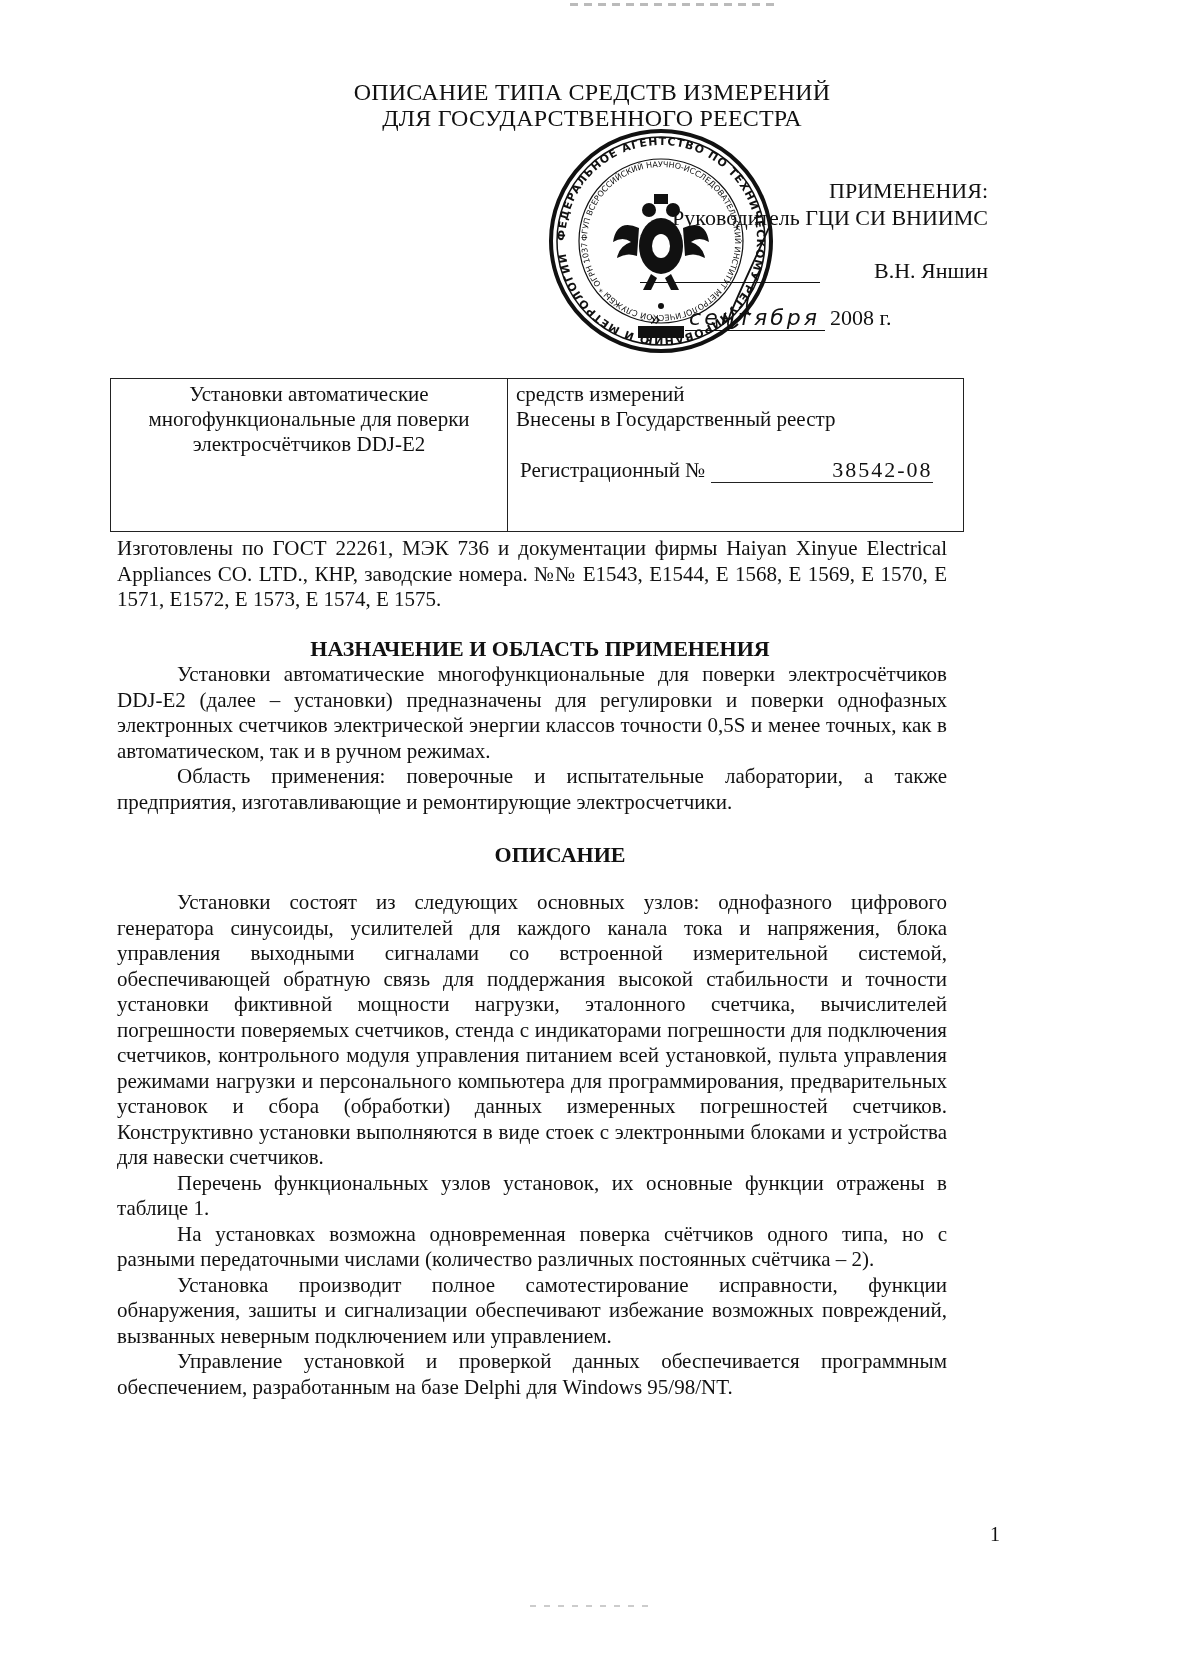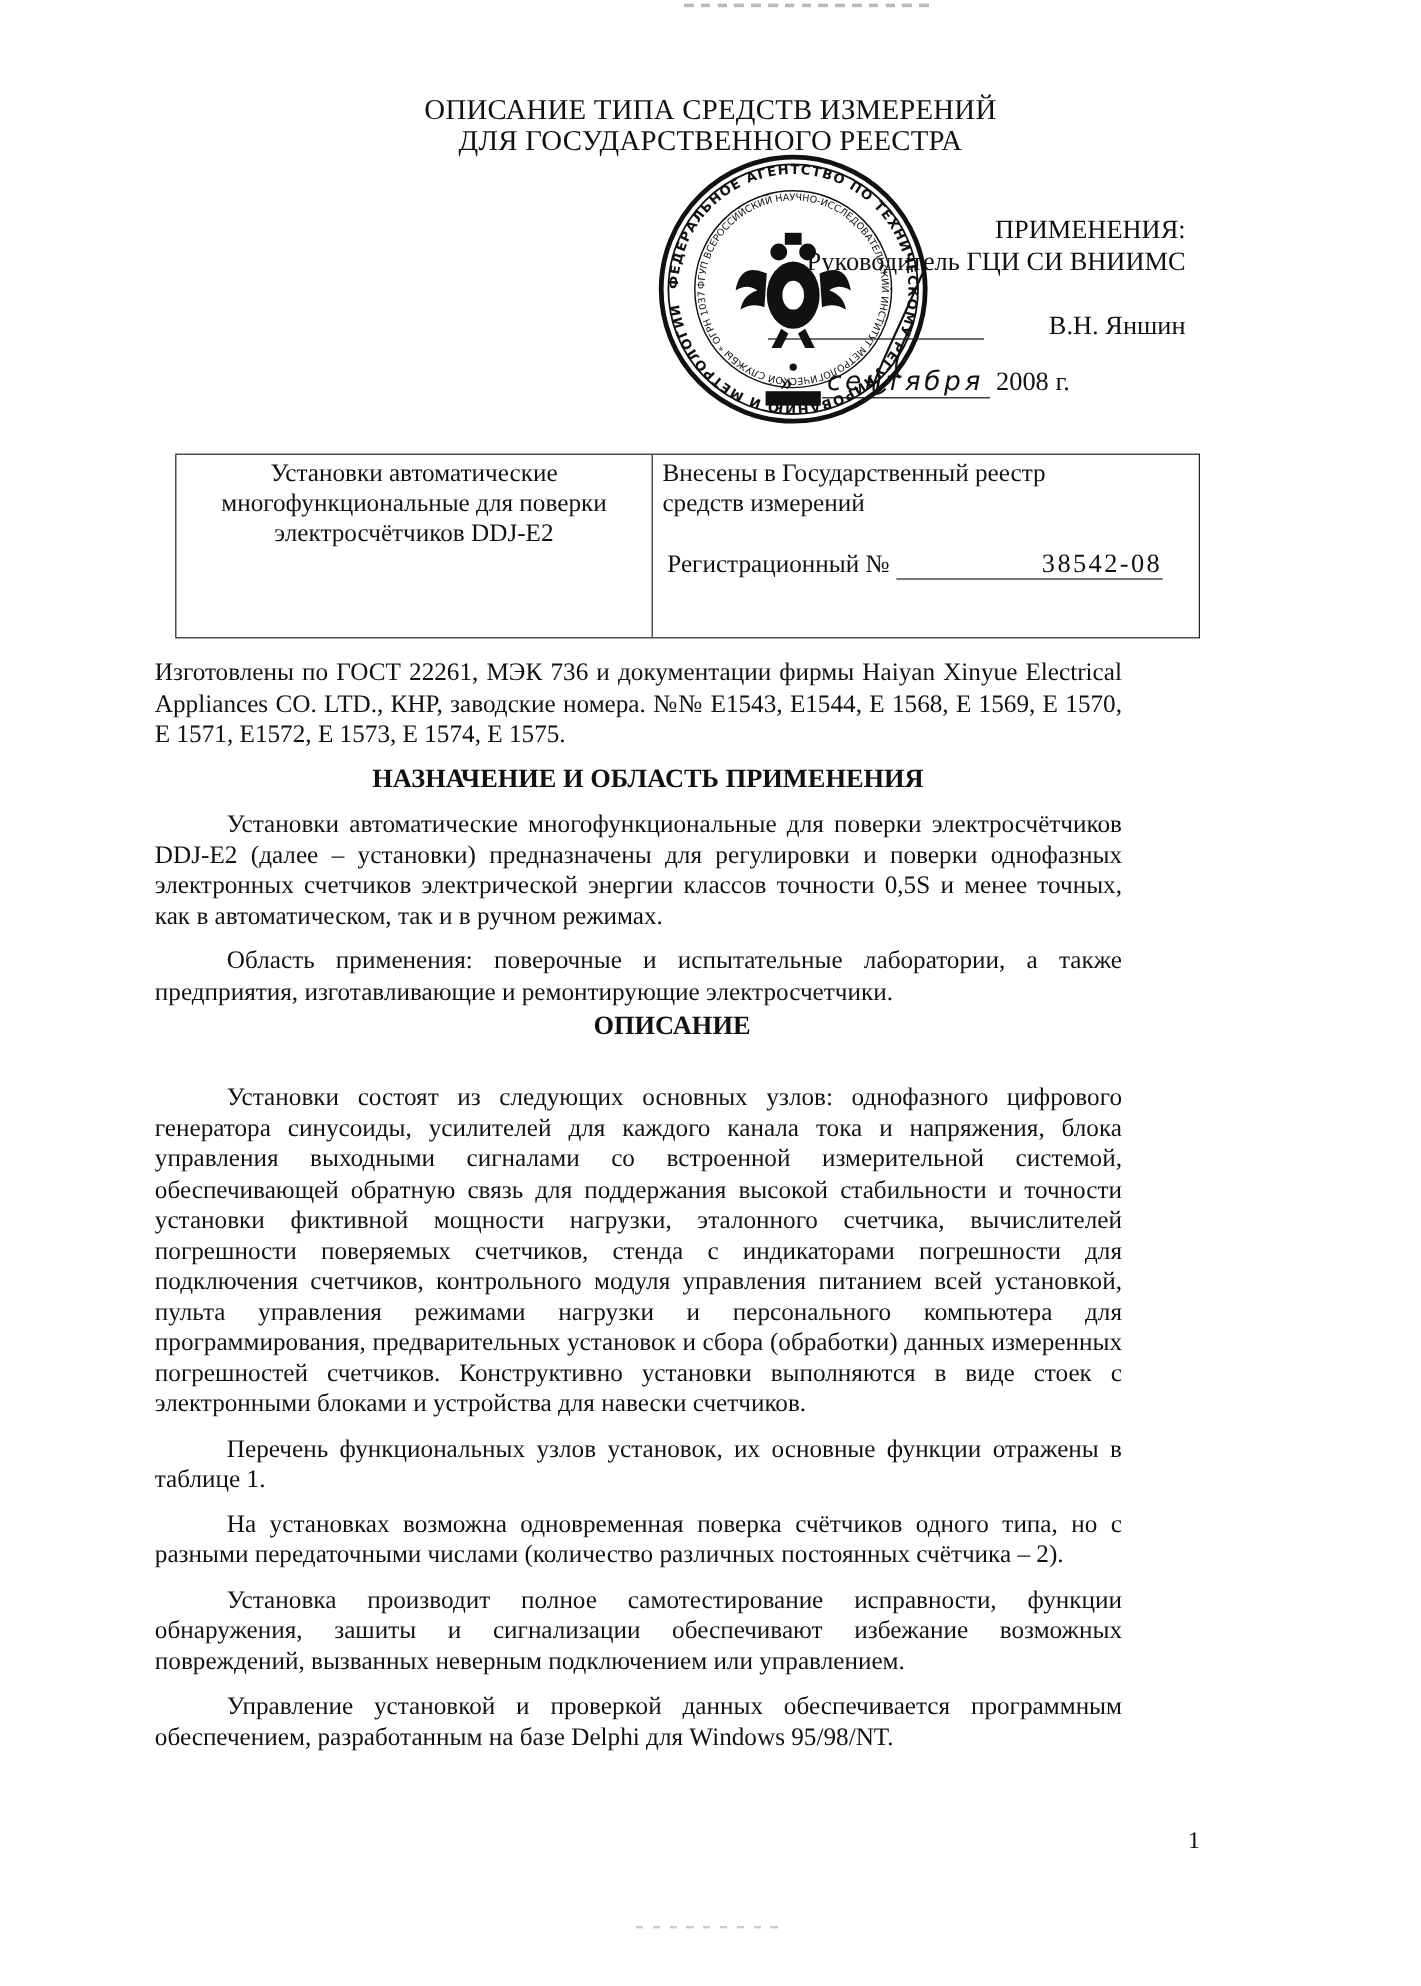--- a/index.html
+++ b/index.html
@@ -34,39 +34,39 @@
   .date-row .quote { margin-right: 4px; }
   .date-row .month {
     display: inline-block; width: 140px; border-bottom: 1.5px solid #111;
     font-family: "DejaVu Sans", sans-serif; font-style: italic; font-size: 22px;
     letter-spacing: 3px; text-align: center; line-height: 24px; margin-left: 14px;
   }
 
   
   .reg-table {
     position: absolute; left: 110px; top: 378px; width: 852px; height: 152px;
-    border: 1.5px solid #222; display: flex; margin-left: 36px;
+    border: 1.5px solid #222; display: flex;
   }
   .reg-left {
     width: 396px; border-right: 1.5px solid #222; text-align: center;
     font-size: 21px; line-height: 25px; padding-top: 3px;
   }
   .reg-right { flex: 1; padding: 3px 0 0 8px; font-size: 21px; line-height: 25px; position: relative; }
   .reg-number-row { position: absolute; top: 79px; left: 12px; }
   .reg-number {
     display: inline-block; width: 216px; border-bottom: 1.5px solid #222;
     font-family: Liberation Serif, serif; font-size: 22px; letter-spacing: 2px;
     padding-left: 6px; line-height: 24px; text-align: right;
   }
 
   .text-block {
     position: absolute; left: 117px; width: 830px; font-size: 21px; line-height: 25.5px;
     text-align: justify;
   }
-  .text-block p { margin: 12px; }
+  .text-block p { margin: 0; }
   .indent { text-indent: 60px; }
   .section-heading {
     position: absolute; left: 0; width: 1080px; text-align: center;
     font-weight: bold; font-size: 22px;
   }
   .page-number { position: absolute; left: 990px; top: 1523px; font-size: 20px; }
 </style>
 </head>
 <body>
 
@@ -120,22 +120,22 @@
   <span>2008 г.</span>
 </div>
 
 <div class="reg-table">
   <div class="reg-left">
     <div>Установки автоматические</div>
     <div>многофункциональные для поверки</div>
     <div>электросчётчиков  DDJ-E2</div>
   </div>
   <div class="reg-right">
+    <div>средств  измерений</div>
     <div>Внесены в Государственный реестр</div>
-    <div>средств  измерений</div>
     <div class="reg-number-row">
       <span>Регистрационный №</span>
       <span class="reg-number">38542-08</span>
     </div>
   </div>
 </div>
 
 <div class="text-block" style="top:536px;">
   <p>Изготовлены  по ГОСТ 22261, МЭК 736   и   документации  фирмы Haiyan Xinyue Electrical Appliances CO. LTD., КНР, заводские номера. №№  Е1543,  Е1544,  Е 1568, Е 1569,  Е 1570,  Е 1571,  Е1572,  Е 1573,  Е 1574, Е 1575.</p>
 </div>

